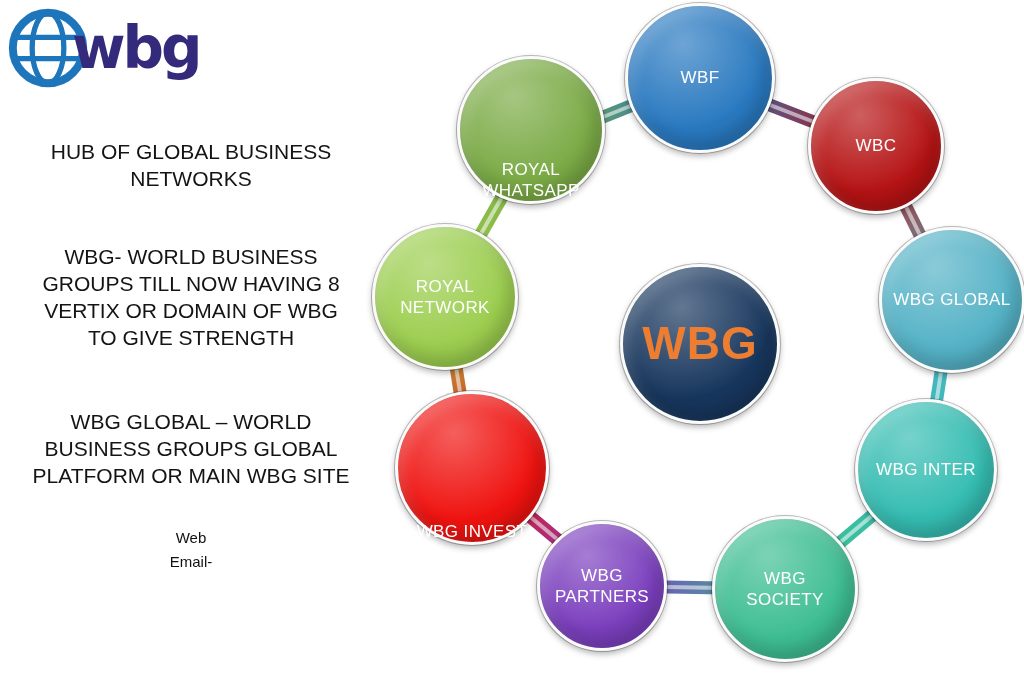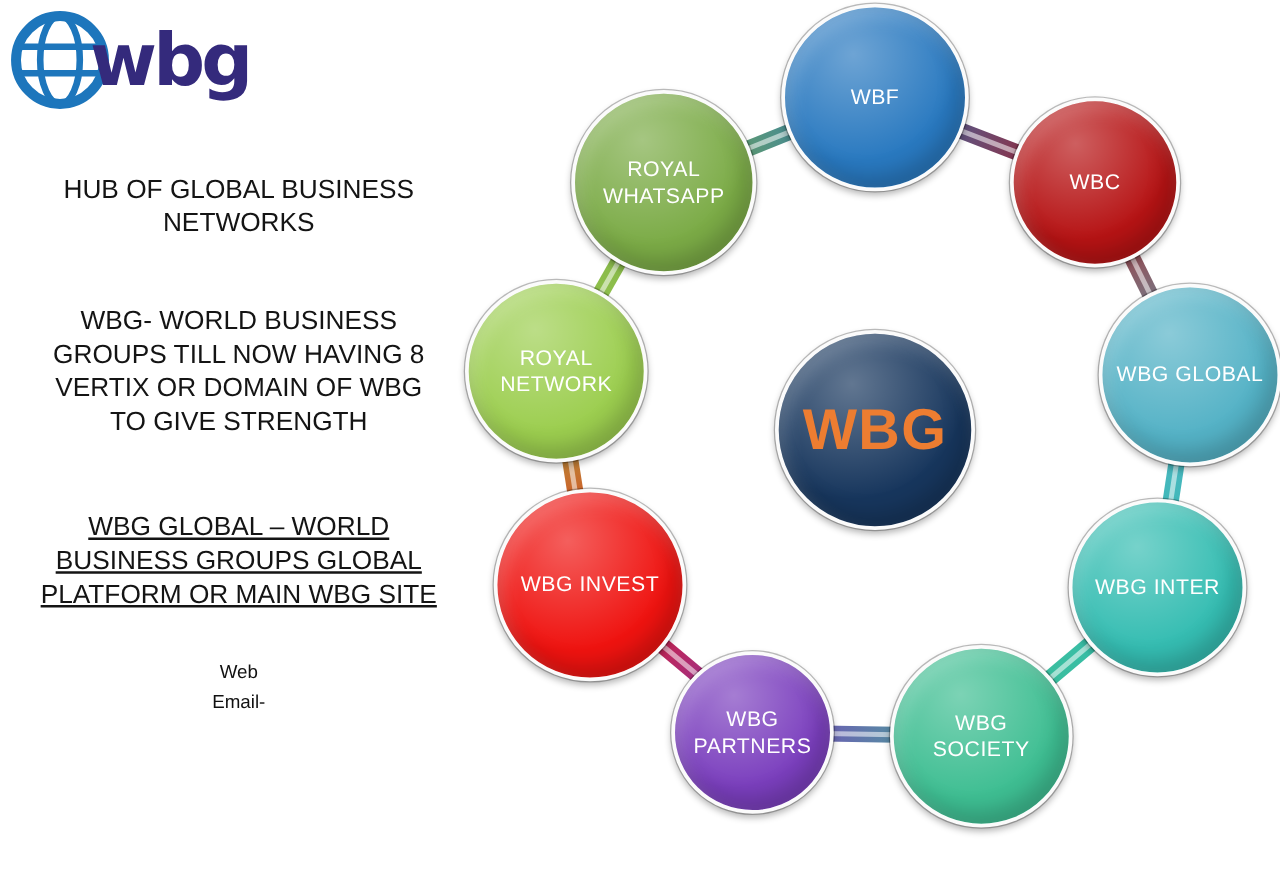--- a/index.html
+++ b/index.html
@@ -13,21 +13,21 @@
   .logo-text{
     font-size:58px;font-weight:bold;color:#342a7c;letter-spacing:-3px;
     margin-left:-20px;font-family:"DejaVu Sans",sans-serif;line-height:1;
   }
   
   .left-panel{
     position:absolute;left:0;top:138px;width:382px;text-align:center;color:#141414;
   }
   .lp-heading{font-size:21px;line-height:1.3;white-space:pre-line;margin:0 0 50px 0;font-weight:normal;}
   .lp-para{font-size:21px;line-height:1.3;white-space:pre-line;margin:0 0 56px 0;}
-  .lp-para.second{margin-bottom:36px;text-decoration:underline;}
+  .lp-para.second{margin-bottom:36px;}
   .contact{font-size:15px;line-height:1.62;color:#111;}
   .contact div{white-space:nowrap;}
   
   .diagram{position:absolute;left:0;top:0;width:1024px;height:700px;margin-left:20px;}
   .diagram svg{position:absolute;left:0;top:0;}
   .node{
     position:absolute;border-radius:50%;box-sizing:border-box;
     display:flex;align-items:center;justify-content:center;text-align:center;
     border:3px solid #fbfbfb;
     background-image:radial-gradient(circle at 38% 26%, rgba(255,255,255,0.32), rgba(255,255,255,0) 62%);
@@ -147,27 +147,27 @@
         </div>
         <div class="node" style="left: 835px; top: 399px; width: 142px; height: 142px; background-color: rgb(53, 189, 178);">
           <span class="node-label">WBG INTER</span>
         </div>
         <div class="node" style="left: 692px; top: 516px; width: 146px; height: 146px; background-color: rgb(62, 190, 146);">
           <span class="node-label">WBG SOCIETY</span>
         </div>
         <div class="node" style="left: 517px; top: 521px; width: 130px; height: 130px; background-color: rgb(123, 63, 190);">
           <span class="node-label">WBG PARTNERS</span>
         </div>
-        <div class="node" style="left: 375px; top: 391px; width: 154px; height: 154px; background-color: rgb(239, 19, 16);">
+        <div class="node" style="left: 375px; top: 391px; width: 154px; height: 154px; background-color: rgb(239, 19, 16); align-items: flex-end;">
           <span class="node-label">WBG INVEST</span>
         </div>
         <div class="node" style="left: 352px; top: 224px; width: 146px; height: 146px; background-color: rgb(156, 206, 79);">
           <span class="node-label">ROYAL NETWORK</span>
         </div>
-        <div class="node" style="left: 437px; top: 72px; width: 148px; height: 148px; background-color: rgb(123, 171, 70);">
+        <div class="node" style="left: 437px; top: 56px; width: 148px; height: 148px; background-color: rgb(123, 171, 70); align-items: flex-end;">
           <span class="node-label">ROYAL WHATSAPP</span>
         </div>
         <div class="node center" style="left: 600px; top: 264px; width: 160px; height: 160px; background-color: rgb(23, 54, 93);">
           <span class="node-label" style="color: rgb(237, 125, 49);">WBG</span>
         </div>
       </div>
   </div>
 
 </div>
 

